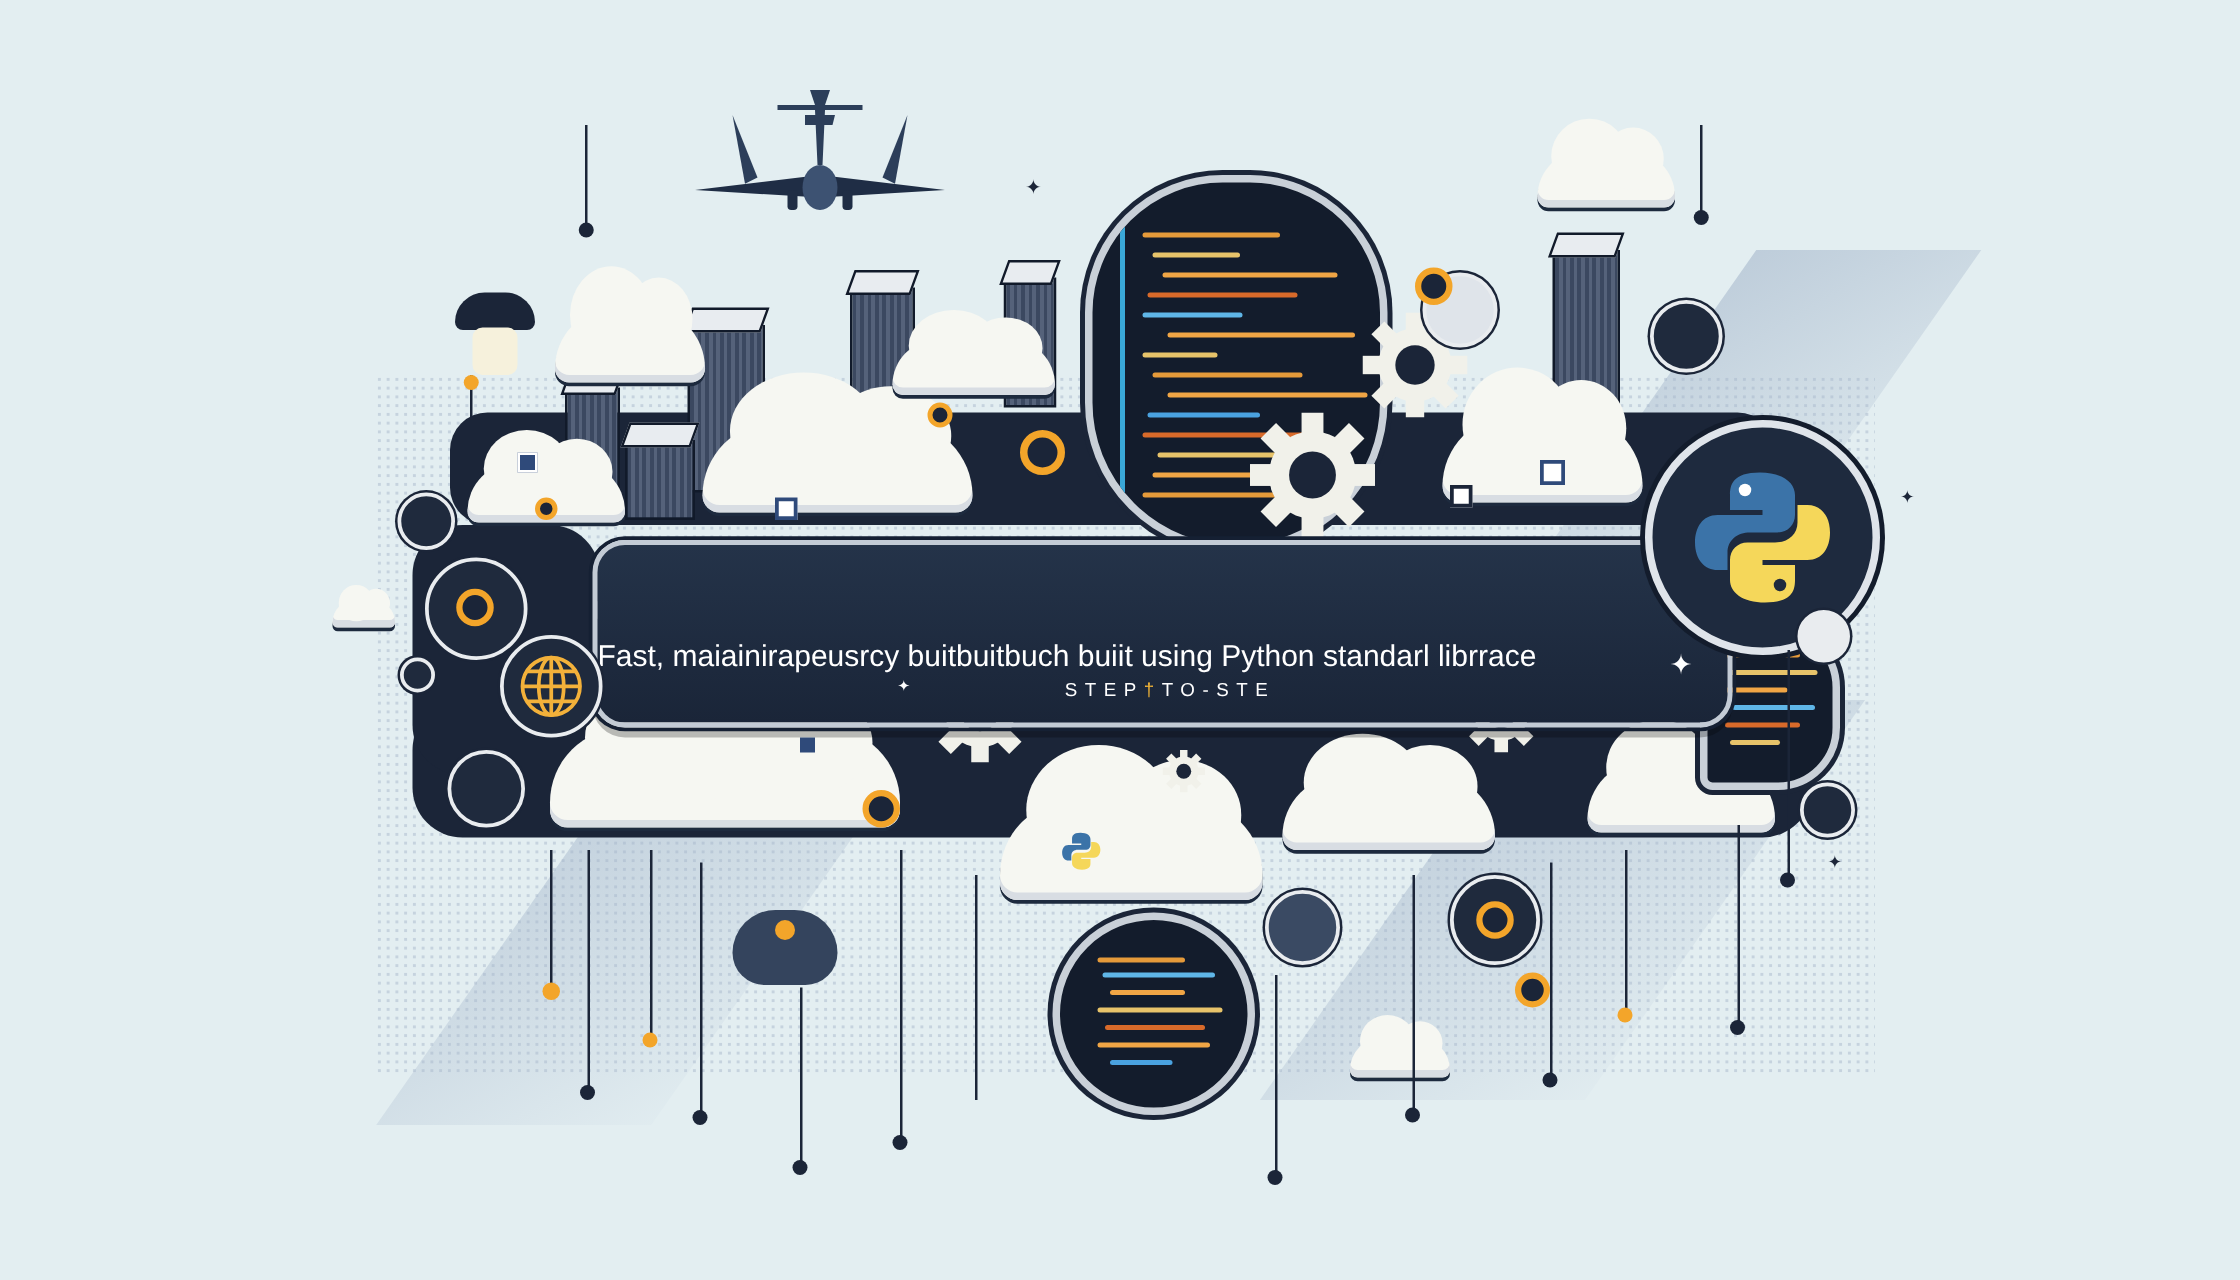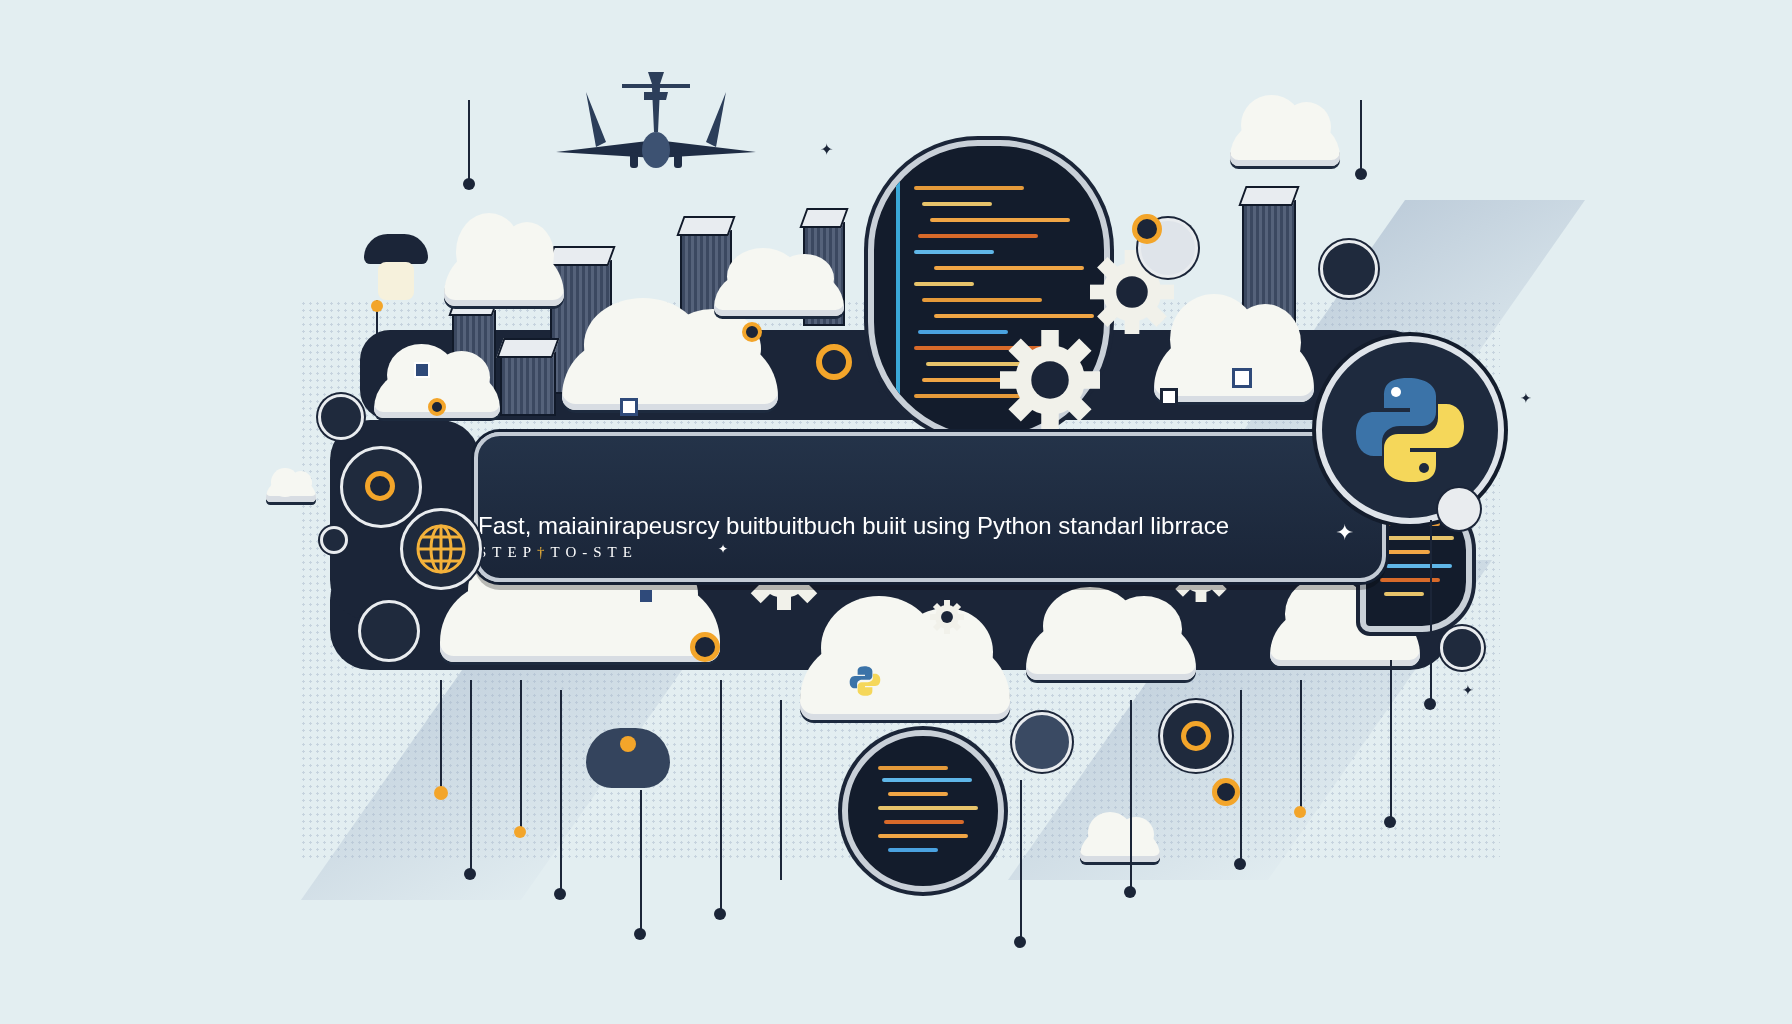--- a/index.html
+++ b/index.html
@@ -17,21 +17,21 @@
   .tower .top{position:absolute;left:-2px;right:-2px;top:-16px;height:16px;background:#e8ecf0;border:2px solid #111a2a;transform:skewX(-20deg);}
   .knob{position:absolute;border-radius:50%;background:#1f2a3d;border:3px solid #e9ecef;box-shadow:0 0 0 2px #1b2538;}
   .ring{position:absolute;border-radius:50%;border:6px solid #f3a52a;background:#1b2538;}
   .dot{position:absolute;border-radius:50%;background:#1b2538;}
   .line{position:absolute;width:2px;background:#1b2538;}
   .code-circle{position:absolute;border-radius:50%;background:#131c2c;border:6px solid #c9d0d8;box-shadow:0 0 0 4px #1b2538;overflow:hidden;}
   .code-line{position:absolute;height:4px;border-radius:2px;}
   .banner{position:absolute;left:474px;top:432px;width:904px;height:142px;background:linear-gradient(#243349,#1a2538);border-radius:26px;border:4px solid #c3cbd5;box-shadow:0 0 0 3px #152033,0 8px 0 rgba(0,0,0,.25);}
   .title{position:absolute;left:0;right:0;top:22px;text-align:center;color:#fff;font-family:"Liberation Sans",sans-serif;font-size:36px;letter-spacing:-.5px;}
   .subtitle{position:absolute;left:0;right:0;top:76px;text-align:left;color:#fff;font-family:Liberation Sans, sans-serif;font-size:24px;}
-  .tagline{position:absolute;left:0;right:0;top:108px;color:#fff;font-family:Liberation Serif, serif;font-size:15px;letter-spacing:6px;}
+  .tagline{position:absolute;left:12px;right:0;top:108px;text-align:center;color:#fff;font-family:Liberation Sans, sans-serif;font-size:15px;letter-spacing:6px;}
   .tagline .hl{color:#f4b637;}
   .sparkle{position:absolute;color:#fff;font-size:22px;}
   .py-circle{position:absolute;left:1316px;top:336px;width:176px;height:176px;border-radius:50%;background:#1e2a3e;border:6px solid #dfe4ea;box-shadow:0 0 0 4px #131c2c;}
   .plane{position:absolute;left:556px;top:72px;}
 </style>
 </head>
 <body>
 
 <div class="scene">
 

